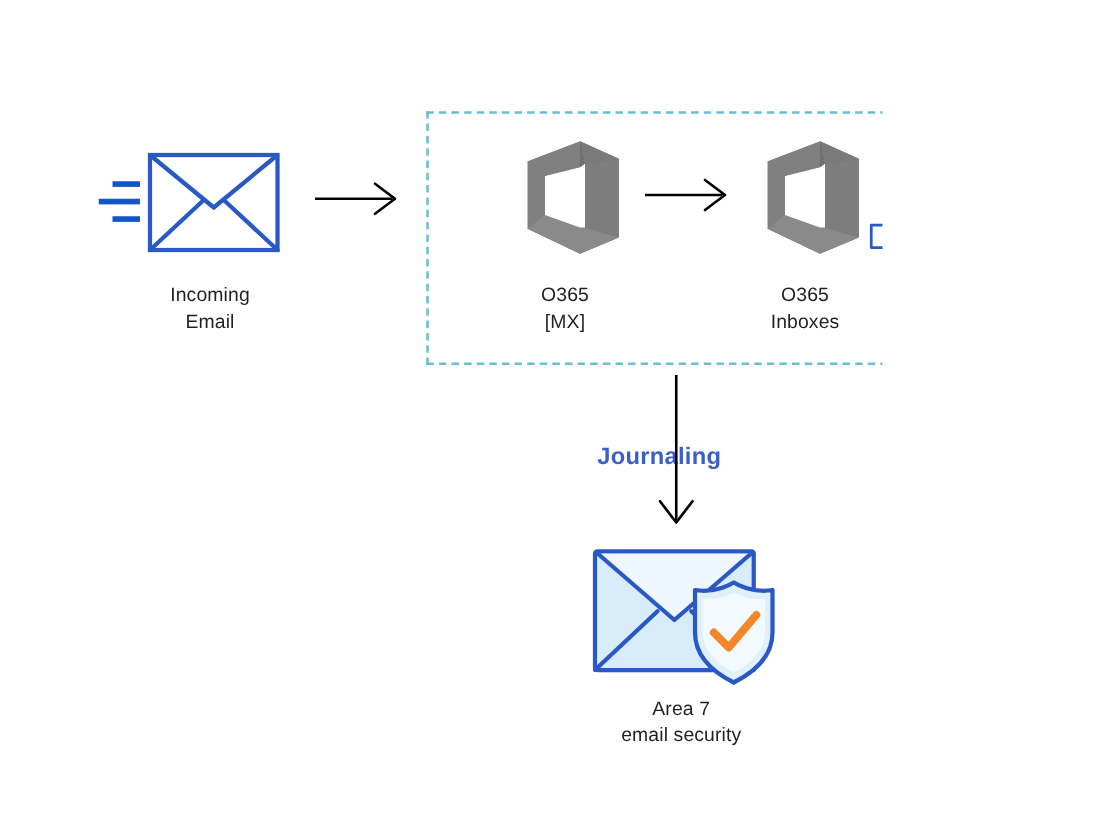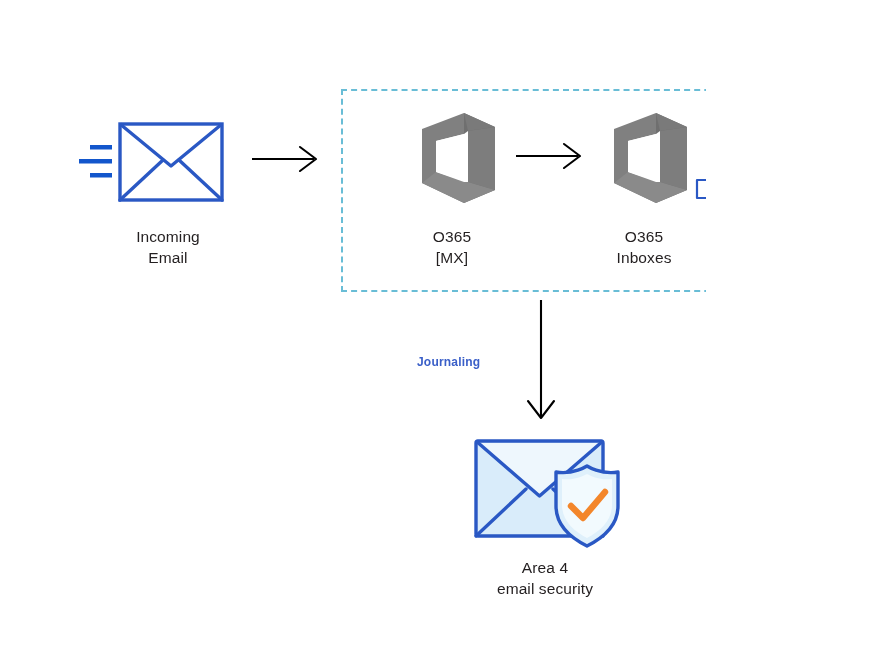--- a/index.html
+++ b/index.html
@@ -24,24 +24,24 @@
     color: #231f20;
     font-size: 15.5px;
     line-height: 21px;
     font-family: "Liberation Sans", sans-serif;
     white-space: pre-line;
     letter-spacing: 0.1px;
   }
 
   .label-journaling {
     color: #3a5fc8;
-    font-size: 12px;
+    font-size: 19px;
     font-weight: bold;
     letter-spacing: 0.2px;
-    text-align: left;
+    text-align: right;
     font-family: "Liberation Sans", sans-serif;
   }
 
   .legend-label {
     color: #4a4a4a;
     font-size: 14px;
     font-family: "Liberation Sans", sans-serif;
     letter-spacing: 0.1px;
     white-space: nowrap;
   }
@@ -176,16 +176,16 @@
                L146,71
                C146,87 134,97 121,104
                C108,97 96,87 96,71
                L96,45
                C109,47 121,40 121,40 Z" fill="#f2fafe" stroke="none"></path>
 
       <polyline points="105,72 117,84 139,58" fill="none" stroke="#f3862b" stroke-width="6.4" stroke-linecap="round" stroke-linejoin="round"></polyline>
     </svg>
   </div>
 
-  <div class="abs label" style="left:465px; top:557px; width:160px;">Area 4
+  <div class="abs label" style="left:465px; top:557px; width:160px;">Area 7
 email security</div>
 
 </div>
 
 </body></html>

